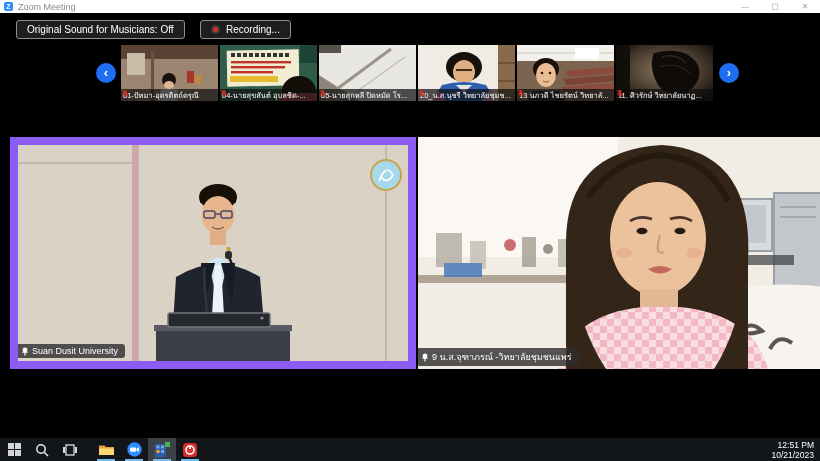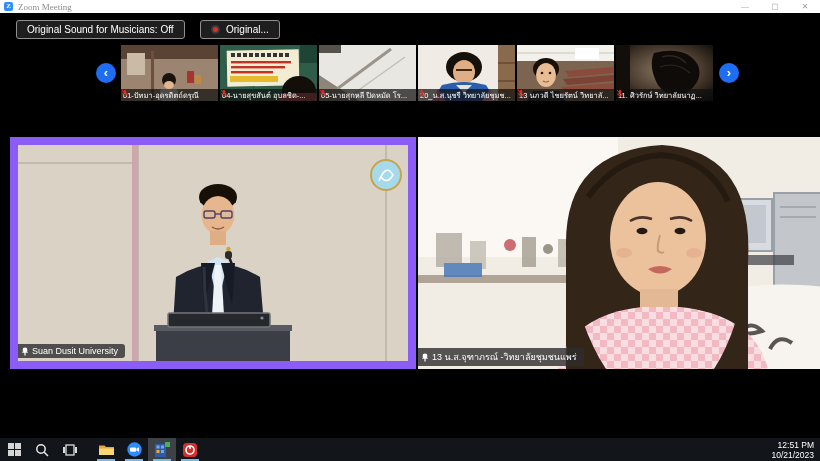--- a/index.html
+++ b/index.html
@@ -3,21 +3,21 @@
 <meta charset="utf-8">
 <style>
   html,body{margin:0;padding:0;}
   body{
     width:820px;height:461px;position:relative;overflow:hidden;
     background:#000;font-family:"Liberation Sans",sans-serif;
     -webkit-font-smoothing:antialiased;
   }
   
   .titlebar{position:absolute;left:0;top:0;width:820px;height:13px;background:#ffffff;
-    display:flex;align-items:center;z-index:30;font-family:Liberation Serif, serif;}
+    display:flex;align-items:center;z-index:30;}
   .zoom-logo{width:9px;height:9px;margin-left:4px;background:#2d8cff;border-radius:2px;
     color:#fff;font-size:7px;font-weight:bold;line-height:9px;text-align:center;}
   .titlebar-text{color:#8b8b8b;font-size:9px;margin-left:5px;}
   .win-controls{margin-left:auto;display:flex;align-items:center;height:100%;}
   .win-btn{width:30px;height:13px;display:flex;align-items:center;justify-content:center;
     color:#9c9c9c;font-size:8px;line-height:13px;cursor:default;}
   
   .client{position:absolute;left:8px;top:13px;width:820px;height:425px;background:#000;}
   .toolbar-btn{position:absolute;top:7px;height:17px;background:#1e1e1e;border:1px solid #8f8f8f;
     border-radius:3px;color:#fff;font-size:10px;display:flex;align-items:center;padding:0 10px;gap:6px;}
@@ -66,21 +66,21 @@
   </div>
 </div>
 
 <div class="client">
 
   <div class="toolbar-btn btn-sound">
     <span>Original Sound for Musicians: Off</span>
   </div>
   <div class="toolbar-btn btn-recording">
     <span class="rec-icon"></span>
-    <span>Original...</span>
+    <span>Recording...</span>
   </div>
 
   <div class="nav-circle nav-left">
     <span>‹</span>
   </div>
   <div class="nav-circle nav-right">
     <span>›</span>
   </div>
 
   <div class="thumb" style="left:113px">
@@ -331,21 +331,21 @@
       <path d="M140 232 Q152 178 224 170 L262 170 Q336 178 350 232 Z" fill="url(#gingham)"></path>
       <path d="M148 232 L150 120 Q160 190 188 232 Z" fill="#342519"></path>
       <path d="M330 232 L330 124 Q322 192 296 232 Z" fill="#342519"></path>
     </svg>
     <div class="video-label">
       <svg class="pin-icon" viewBox="0 0 8 9">
         <circle cx="4" cy="3" r="2.4" fill="#ffffff"></circle>
         <line x1="4" y1="5" x2="4" y2="8.6" stroke="#ffffff" stroke-width="1.2"></line>
         <line x1="1.2" y1="5.2" x2="6.8" y2="5.2" stroke="#ffffff" stroke-width="1"></line>
       </svg>
-      <span>13 น.ส.จุฑาภรณ์ -วิทยาลัยชุมชนแพร่</span>
+      <span>9 น.ส.จุฑาภรณ์ -วิทยาลัยชุมชนแพร่</span>
     </div>
   </div>
 
 </div>
 
 <div class="taskbar">
   <div class="tb-icon">
     <svg width="13" height="13" viewBox="0 0 13 13">
       <rect x="0" y="0" width="6" height="6" fill="#d6d6d6"></rect>
       <rect x="7" y="0" width="6" height="6" fill="#d6d6d6"></rect>

